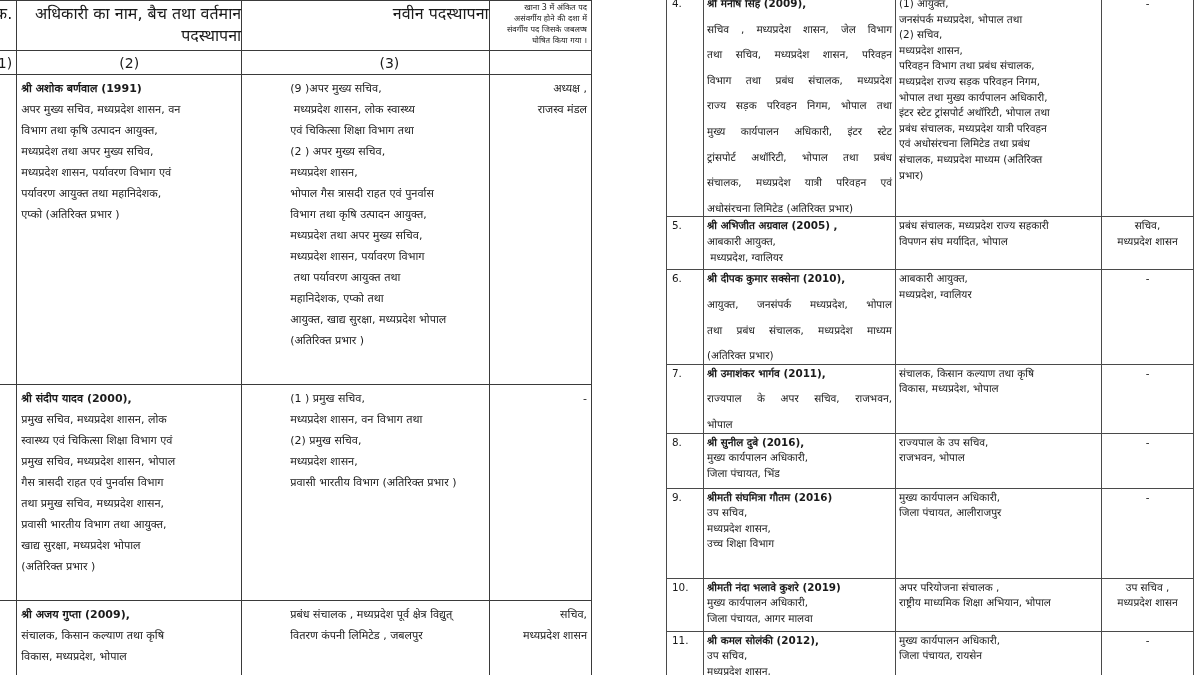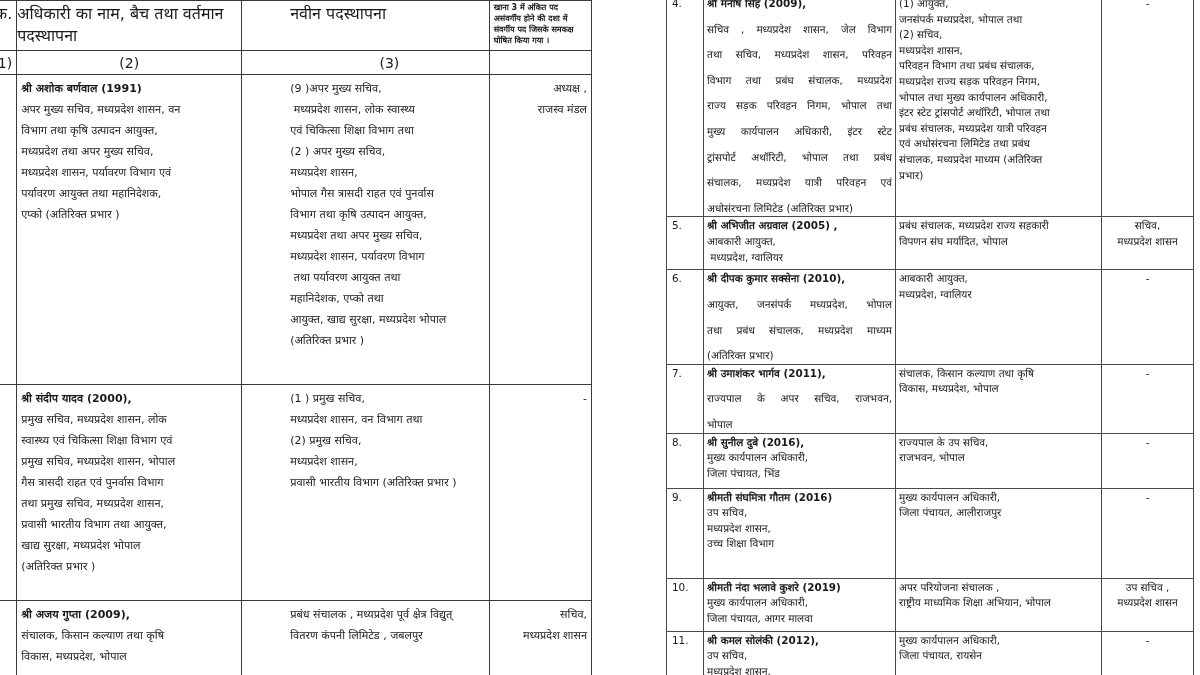--- a/index.html
+++ b/index.html
@@ -7,23 +7,23 @@
   body { position: relative; font-family: "DejaVu Sans", "Liberation Sans", sans-serif; color: #1a1a1a; }
 
   
   .left-page { position: absolute; left: 0; top: 0; width: 620px; height: 675px; overflow: hidden; background: #fff; }
   .lt { position: absolute; top: 0; left: -28px; border-collapse: collapse; table-layout: fixed; }
   .lt td, .lt th { border: 1.5px solid #3a3a3a; vertical-align: top; }
   .lt .c1 { width: 48px; }
   .lt .c2 { width: 236px; }
   .lt .c3 { width: 253px; padding-left: 48px; }
   .lt .c4 { width: 108px; }
-  .lt .hdr th { height: 50px; font-weight: normal; font-size: 16px; text-align: left; vertical-align: top; padding-top: 2px; line-height: 22px; }
+  .lt .hdr th { height: 50px; font-weight: normal; font-size: 16px; text-align: right; vertical-align: top; padding-top: 2px; line-height: 22px; }
   .lt .hdr th.c1 { text-align: right; padding-right: 4px; }
-  .lt .hdr th.c4 { font-size: 8px; line-height: 11px; font-weight: bold; padding: 0 4px; vertical-align: bottom; padding-bottom: 4px; }
+  .lt .hdr th.c4 { font-size: 8px; line-height: 11px; font-weight: normal; padding: 0 4px; vertical-align: bottom; padding-bottom: 4px; }
   .lt .num th { height: 24px; font-size: 14px; font-weight: normal; text-align: center; vertical-align: middle; }
   .lt .num th.c1 { text-align: right; padding-right: 4px; }
   .lt td { font-size: 11px; line-height: 21px; padding: 3px 4px 0 4px; }
   .lt td .nm { font-weight: bold; display: block; }
   .lt td.c4 { text-align: right; }
   .lt td .ln { display: block; white-space: nowrap; }
 
   
   .right-page { position: absolute; left: 662px; top: 0; width: 538px; height: 675px; overflow: hidden; background: #fff; }
   .rt { position: absolute; top: -6px; left: 4px; border-collapse: collapse; table-layout: fixed; }
@@ -46,21 +46,21 @@
         <tr class="hdr">
       <th class="c1">क्र.</th>
       <th class="c2">
         <span class="ln" style="display:block">अधिकारी का नाम, बैच तथा वर्तमान</span>
         <span class="ln" style="display:block">पदस्थापना</span>
       </th>
       <th class="c3">नवीन पदस्थापना</th>
       <th class="c4">
         <span style="display:block">खाना 3 में अंकित पद</span>
         <span style="display:block">असंवर्गीय होने की दशा में</span>
-        <span style="display:block">संवर्गीय पद जिसके समकक्ष</span>
+        <span style="display:block">संवर्गीय पद जिसके जबलप्ष</span>
         <span style="display:block">घोषित किया गया ।</span>
       </th>
     </tr>
     <tr class="num">
       <th class="c1">(1)</th>
       <th class="c2">(2)</th>
       <th class="c3">(3)</th>
       <th class="c4"></th>
     </tr>
 

